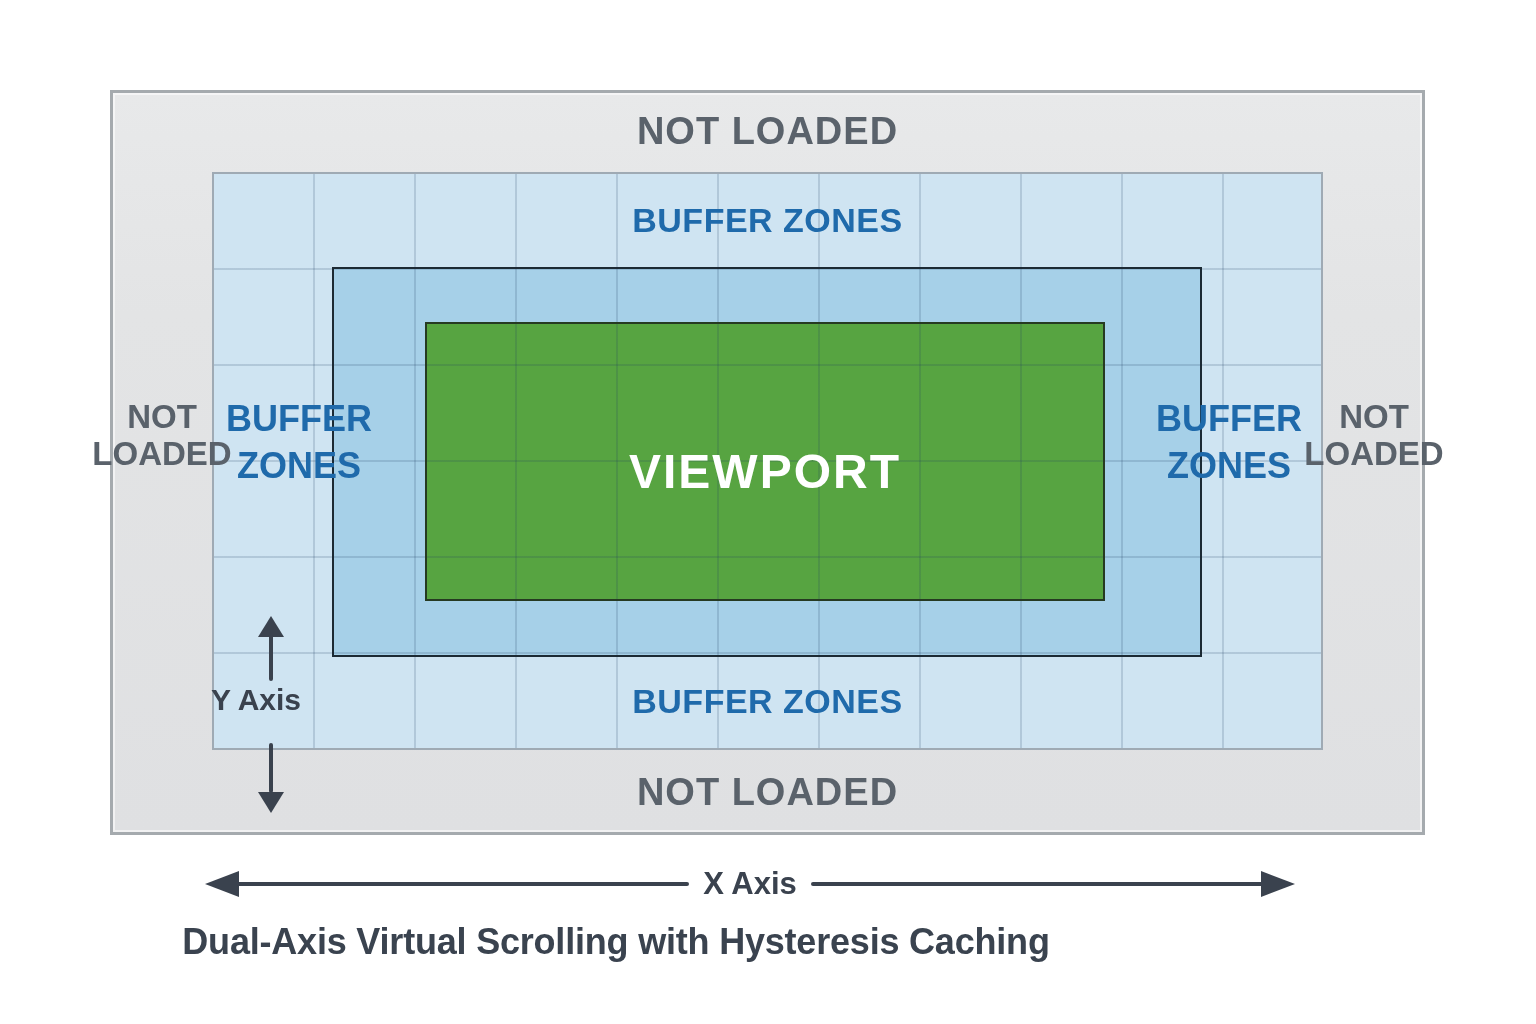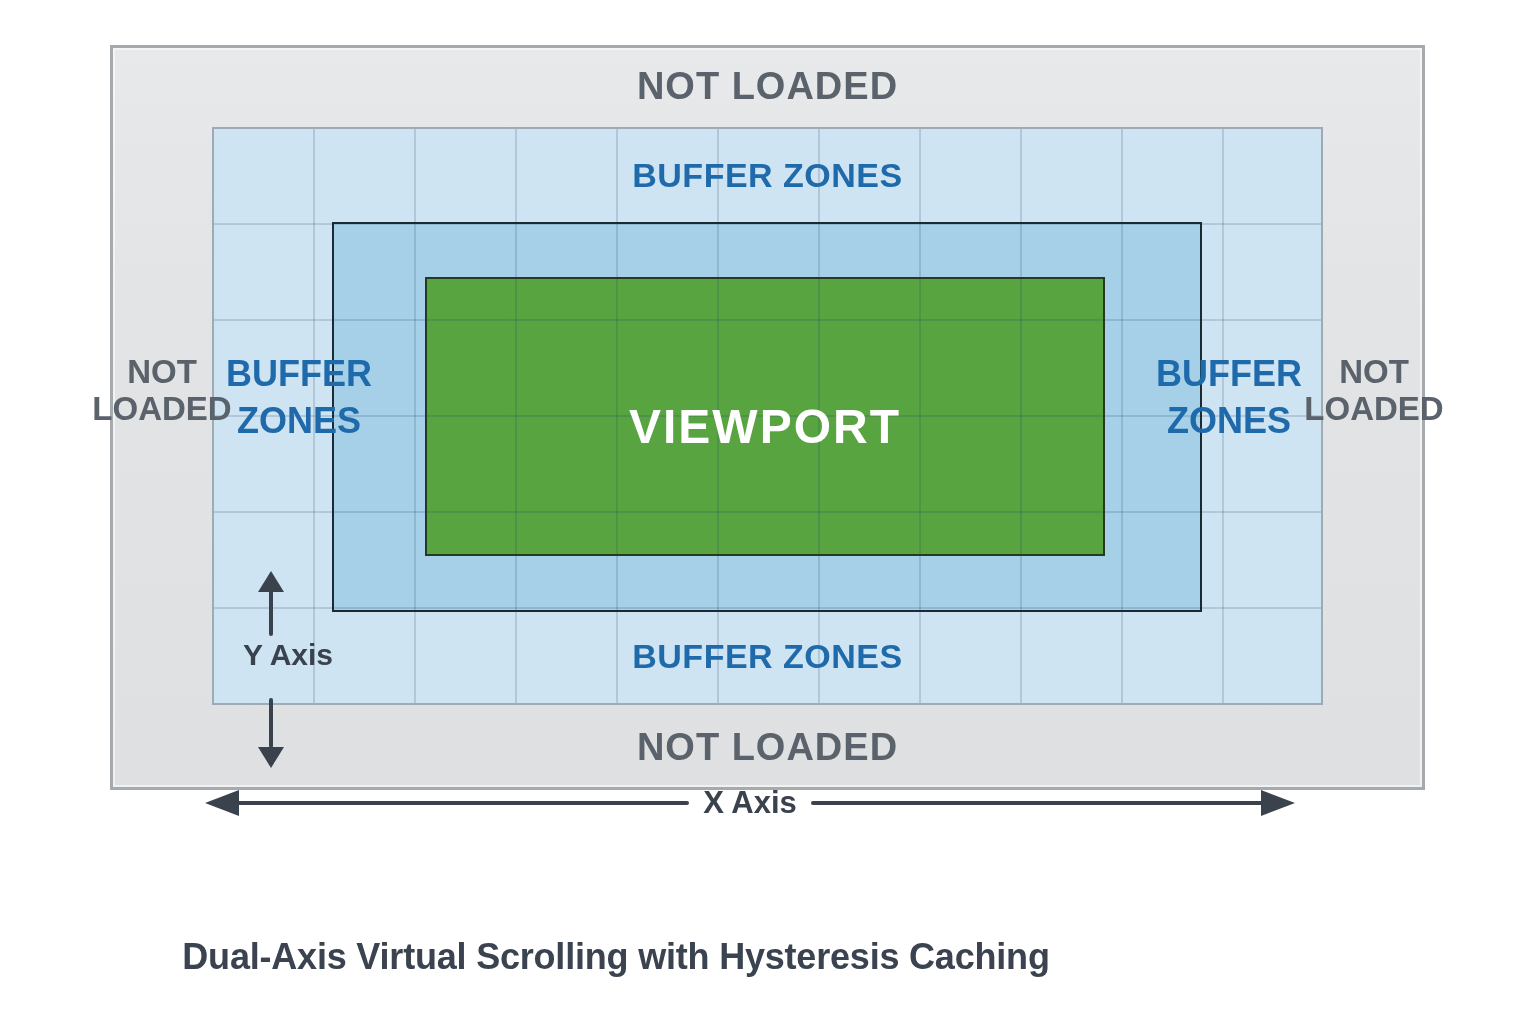--- a/index.html
+++ b/index.html
@@ -8,21 +8,21 @@
     background: #ffffff;
     font-family: "Liberation Sans", "DejaVu Sans", sans-serif;
   }
   .canvas {
     position: relative;
     width: 1536px;
     height: 1024px;
     background: #ffffff;
     overflow: hidden;
   }
-  .abs { position: absolute; box-sizing: border-box; }
+  .abs { position: absolute; box-sizing: border-box; margin-top: 45px; }
 
   
   .outer {
     left: 110px; top: 45px; width: 1315px; height: 745px;
     background: linear-gradient(180deg, #e8e9ea 0%, var(--not-loaded-fill) 30%, #dfe0e2 100%);
     border: 3px solid var(--not-loaded-border);
     box-shadow: inset 0 0 0 2px rgba(255,255,255,0.55);
   }
   .bluezone {
     left: 212px; top: 127px; width: 1111px; height: 578px;
@@ -73,57 +73,57 @@
   .right-bz { left: 1148px; top: 350px; width: 162px; flex-direction: column; font-size: 36px; line-height: 47px; }
 
   .vp-label {
     left: 425px; top: 287px; width: 680px; height: 279px;
     color: var(--viewport-text); font-size: 48px; letter-spacing: 2px;
   }
 
   .axis-text { color: var(--axis-color); font-weight: bold; }
 
   
-  .y-label { left: 225px; top: 638px; width: 126px; font-size: 30px; }
+  .y-label { left: 193px; top: 638px; width: 126px; font-size: 30px; }
   .shaft-v { width: 4px; background: var(--axis-color); border-radius: 2px; }
   .y-up-shaft   { left: 269px; top: 590px; height: 46px; }
   .y-down-shaft { left: 269px; top: 698px; height: 50px; }
   .tri-up {
     left: 258px; top: 571px; width: 0; height: 0;
     border-left: 13px solid transparent; border-right: 13px solid transparent;
     border-bottom: 21px solid var(--axis-color);
   }
   .tri-down {
     left: 258px; top: 747px; width: 0; height: 0;
     border-left: 13px solid transparent; border-right: 13px solid transparent;
     border-top: 21px solid var(--axis-color);
   }
 
   
   .x-axis {
-    left: 205px; top: 784px; width: 1090px; height: 38px;
+    left: 205px; top: 820px; width: 1090px; height: 38px;
     display: flex; align-items: center; gap: 14px;
   }
   .x-line { flex: 1; height: 4px; background: var(--axis-color); border-radius: 2px; }
   .x-label { font-size: 31px; }
   .tri-left {
     width: 0; height: 0; flex: none;
     border-top: 13px solid transparent; border-bottom: 13px solid transparent;
     border-right: 34px solid var(--axis-color);
     margin-right: -16px;
   }
   .tri-right {
     width: 0; height: 0; flex: none;
     border-top: 13px solid transparent; border-bottom: 13px solid transparent;
     border-left: 34px solid var(--axis-color);
     margin-left: -16px;
   }
 
   .title {
-    left: 0; top: 936px; width: 1232px;
+    left: 0; top: 876px; width: 1232px;
     justify-content: center;
     color: var(--title-color); font-size: 36px; letter-spacing: -0.2px;
   }
 </style>
 </head>
 <body>
 
 <div class="canvas">
 
   <div class="abs outer"></div>

